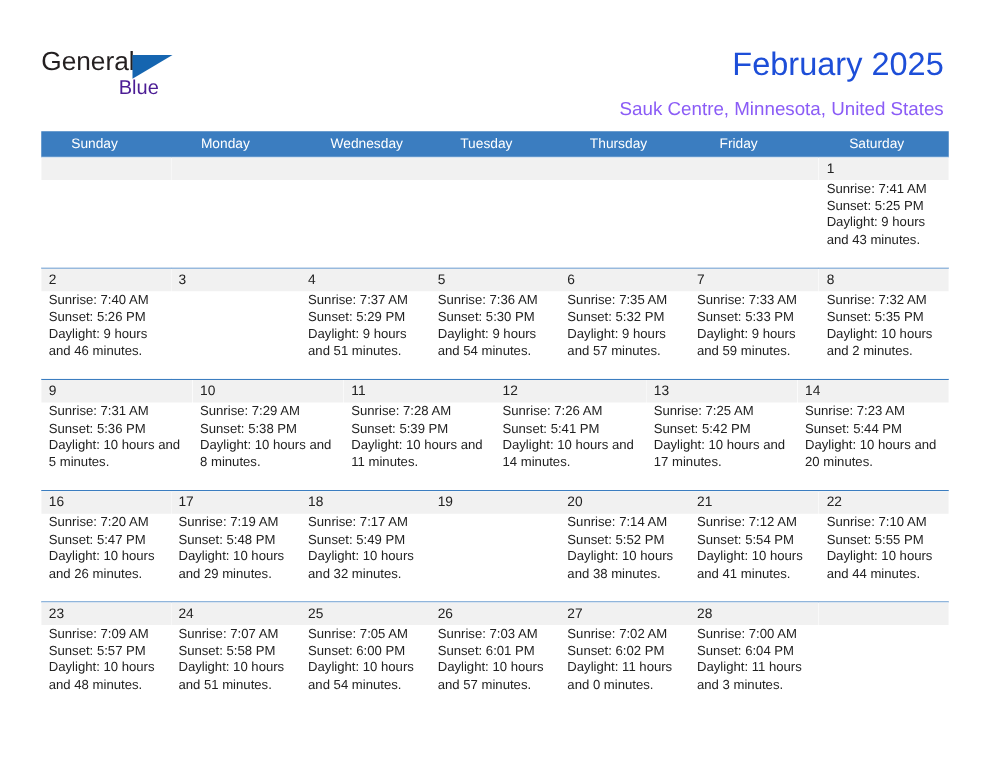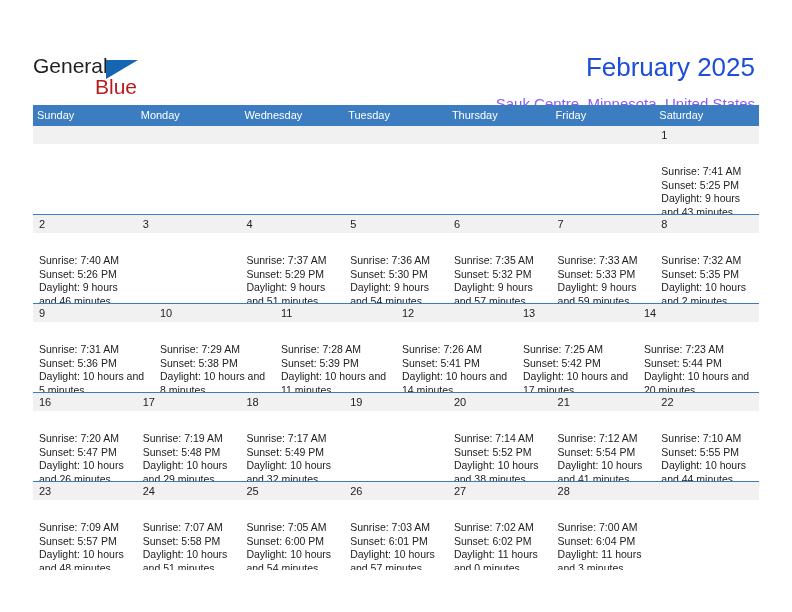--- a/index.html
+++ b/index.html
@@ -18,21 +18,21 @@
     position: relative;
     width: 792px;
     height: 612px;
     box-sizing: border-box;
   }
 
   
   .header {
     position: absolute;
     left: 0;
-    top: 16px;
+    top: 0;
     width: 792px;
     height: 123px;
   }
   .logo {
     position: absolute;
     left: 33px;
     top: 38px;
     width: 130px;
     height: 46px;
   }
@@ -52,22 +52,22 @@
     top: 6px;
     width: 0;
     height: 0;
     border-left: 32px solid #1565b0;
     border-bottom: 19px solid transparent;
   }
   .logo-blue {
     position: absolute;
     left: 62px;
     top: 21px;
-    font-size: 21px;
-    color: #b91c1c;
+    font-size: 16px;
+    color: #4c1d95;
     line-height: 24px;
   }
 
   .title {
     position: absolute;
     right: 37px;
     top: 36px;
     font-size: 26px;
     color: #1d4ed8;
     text-align: right;
@@ -95,21 +95,21 @@
   .dow-row {
     display: flex;
     background: #3b7dc0;
     height: 20px;
   }
   .dow-cell {
     flex: 1 1 0;
     color: #ffffff;
     font-size: 11px;
     line-height: 20px;
-    padding-left: 4px;
+    padding-left: 24px;
     box-sizing: border-box;
     white-space: nowrap;
   }
   .week-row {
     display: flex;
     border-top: 1px solid #3b7dc0;
     height: 89px;
     box-sizing: border-box;
   }
   .week-row:first-of-type {
@@ -128,21 +128,21 @@
     box-sizing: border-box;
     padding-left: 6px;
     font-size: 11px;
     line-height: 18px;
     color: #222222;
   }
   .day-cell.empty .daynum-band {
     background: #f1f1f1;
   }
   .day-info {
-    padding: 21px 5px 0 6px;
+    padding: 1px 5px 0 6px;
     font-size: 10.5px;
     line-height: 13.6px;
     color: #222222;
   }
   .day-info div {
     white-space: normal;
   }
 </style>
 </head>
 <body>

